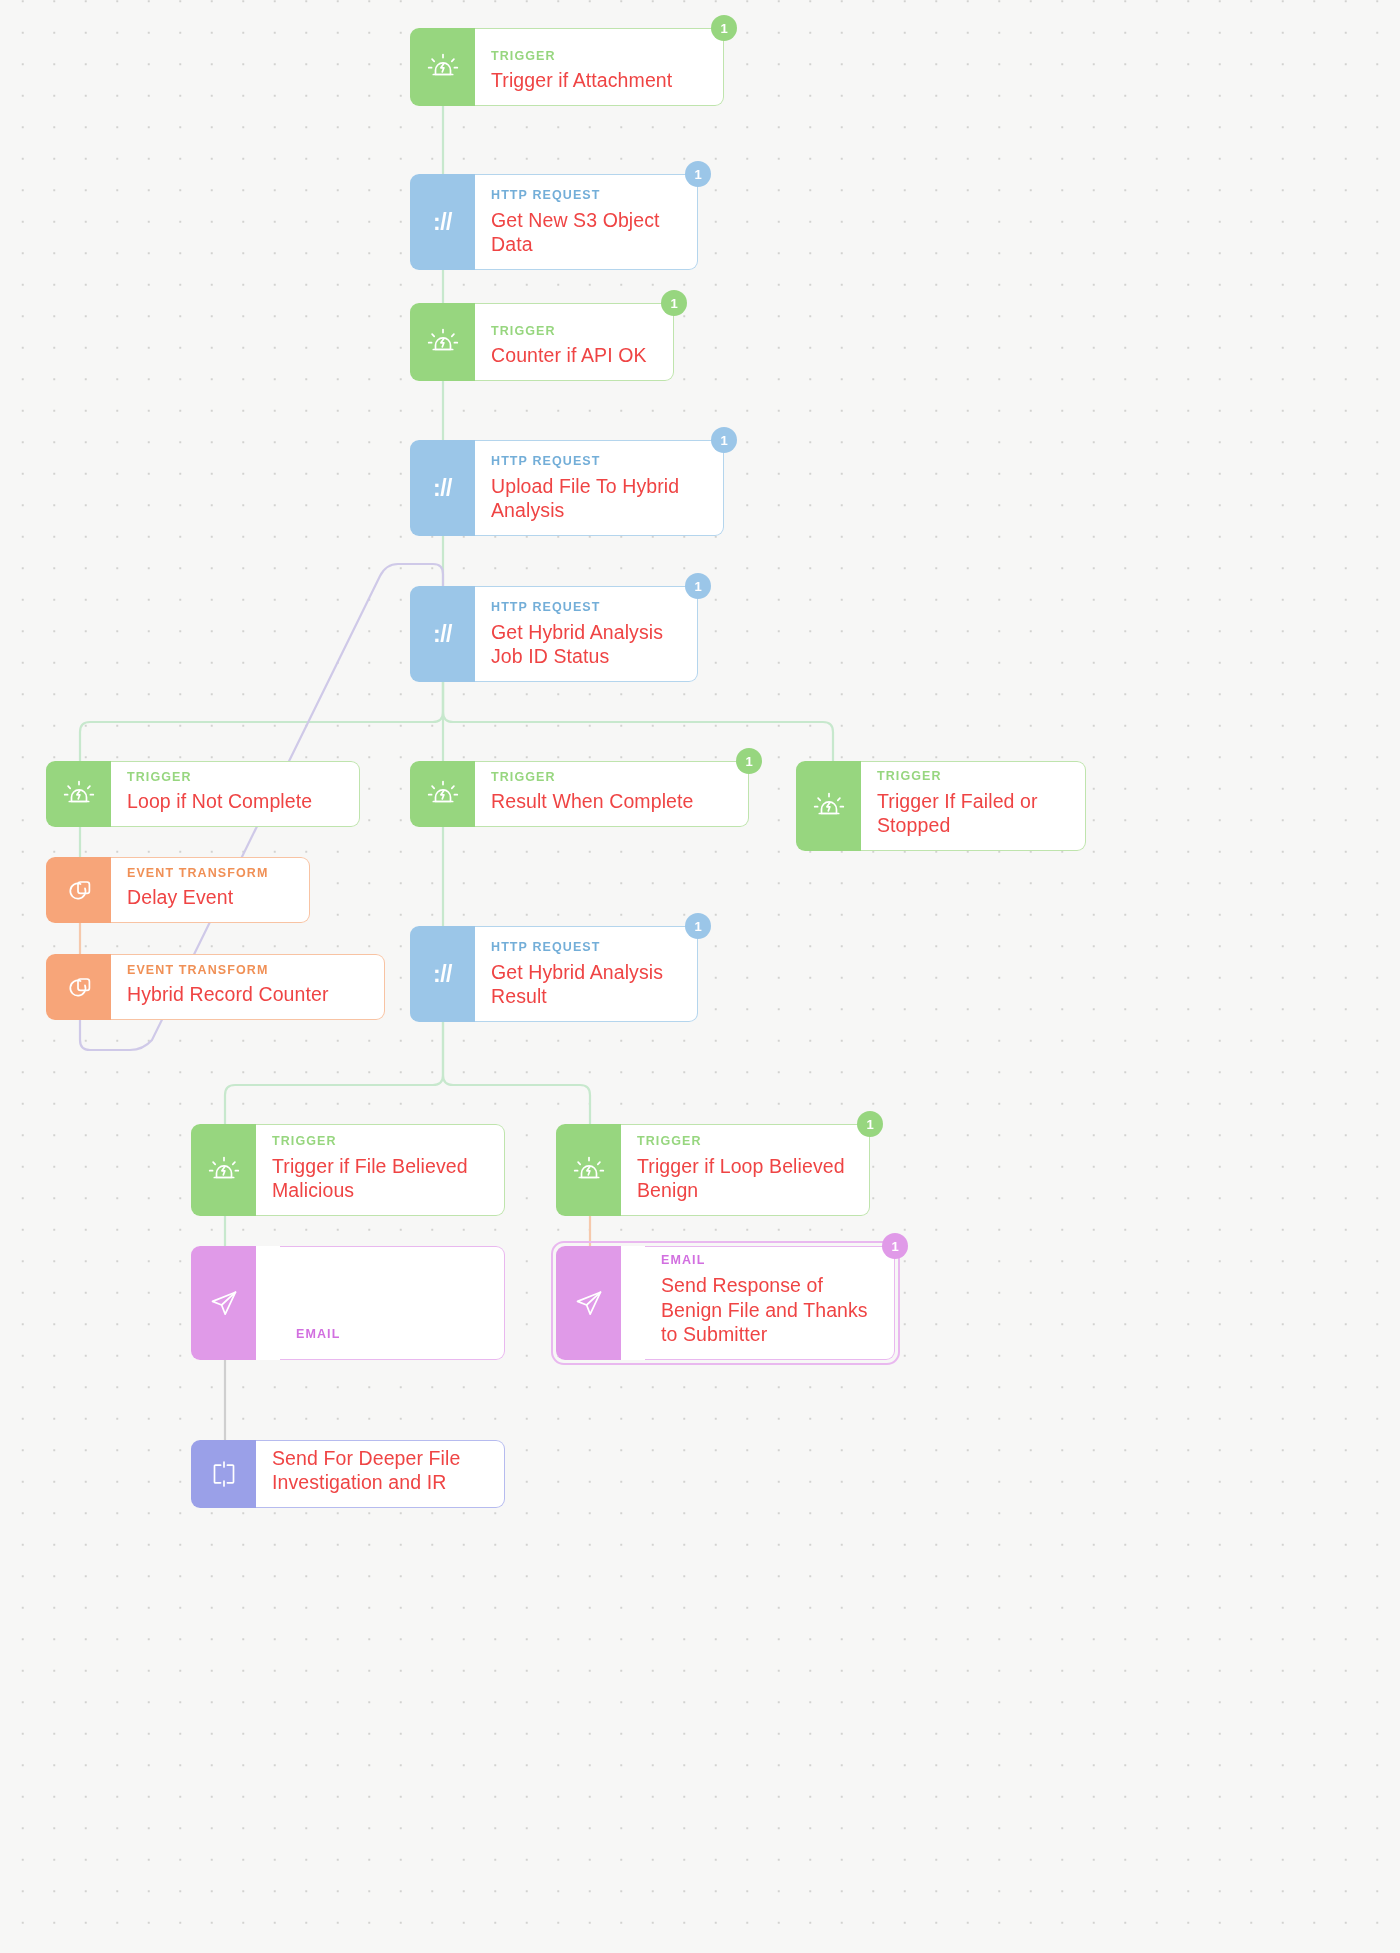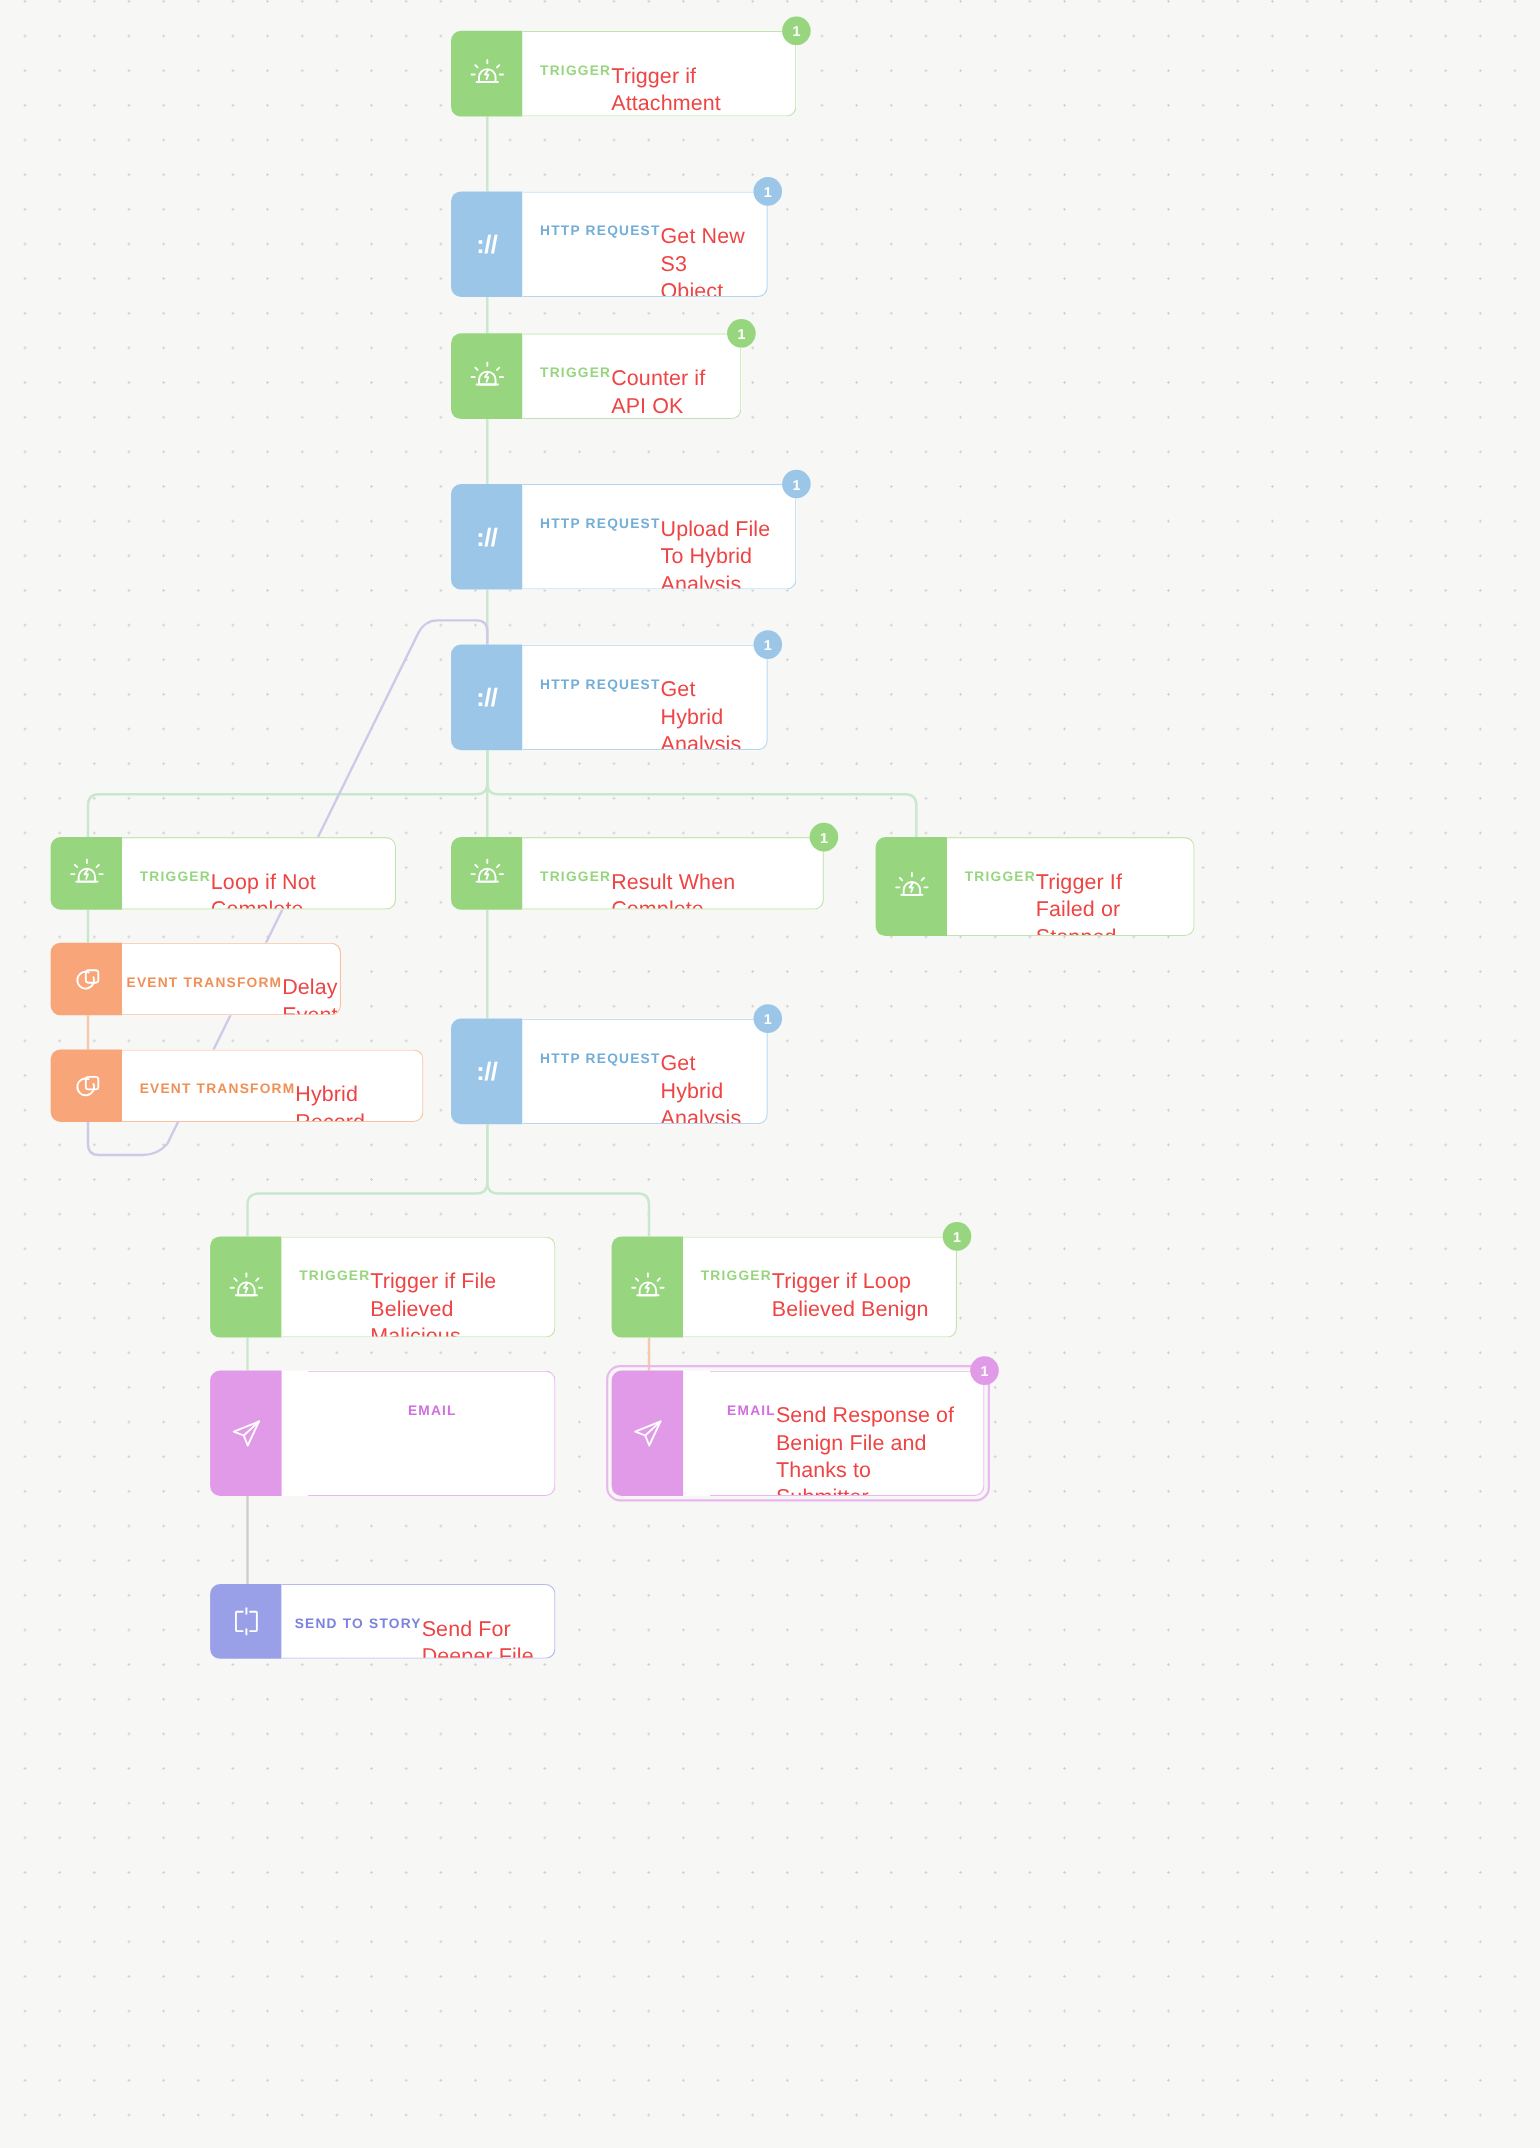--- a/index.html
+++ b/index.html
@@ -50,22 +50,22 @@
     justify-content: center;
   }
   .node-icon svg { display: block; }
 
   .node-body {
     flex: 1 1 auto;
     background: #ffffff;
     border-radius: 0 9px 9px 0;
     padding: 28px 14px 12px 16px;
     display: flex;
-    flex-direction: row;
-    justify-content: center;
+    flex-direction: column;
+    justify-content: flex-end;
     overflow: hidden;
   }
 
   .node-kind {
     font-size: 12.5px;
     font-weight: bold;
     letter-spacing: 1.1px;
     line-height: 1.25;
     margin-bottom: 4px;
     white-space: nowrap;

